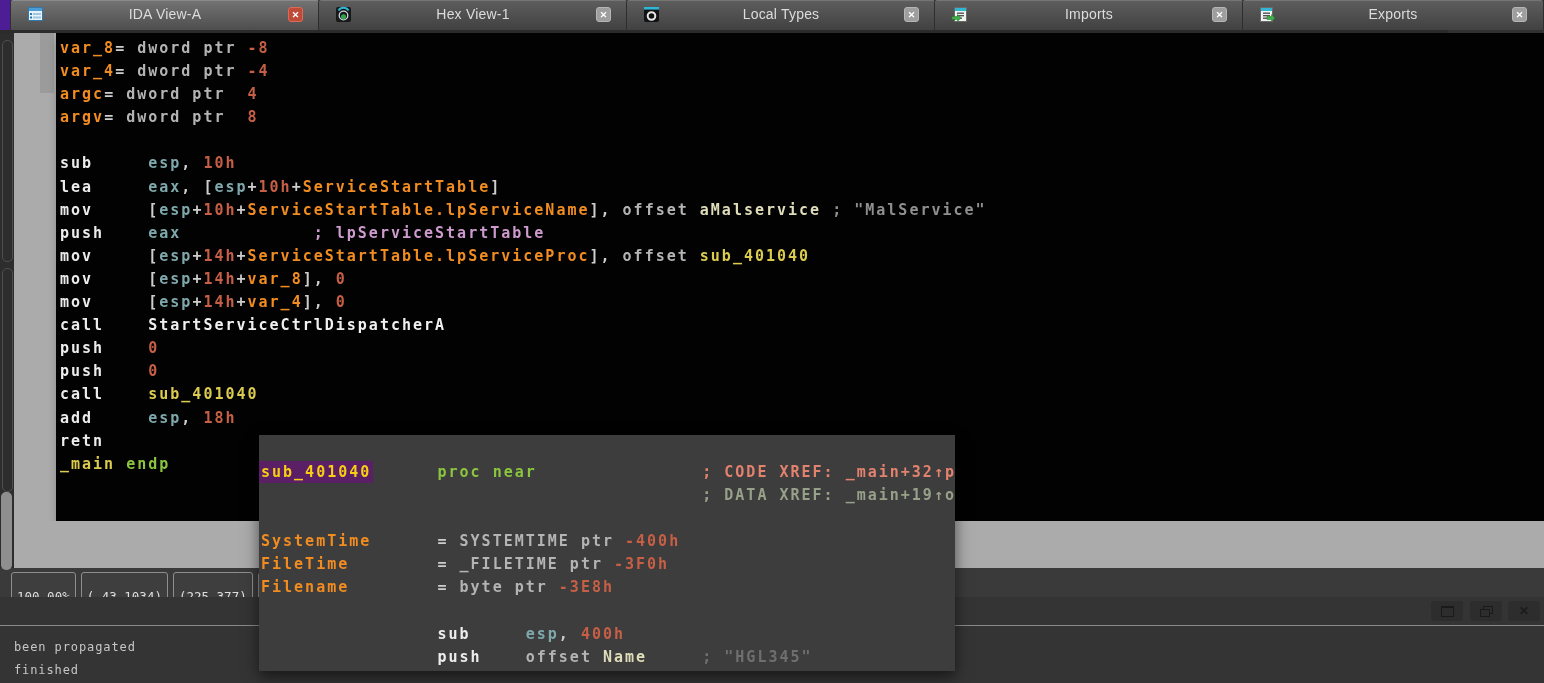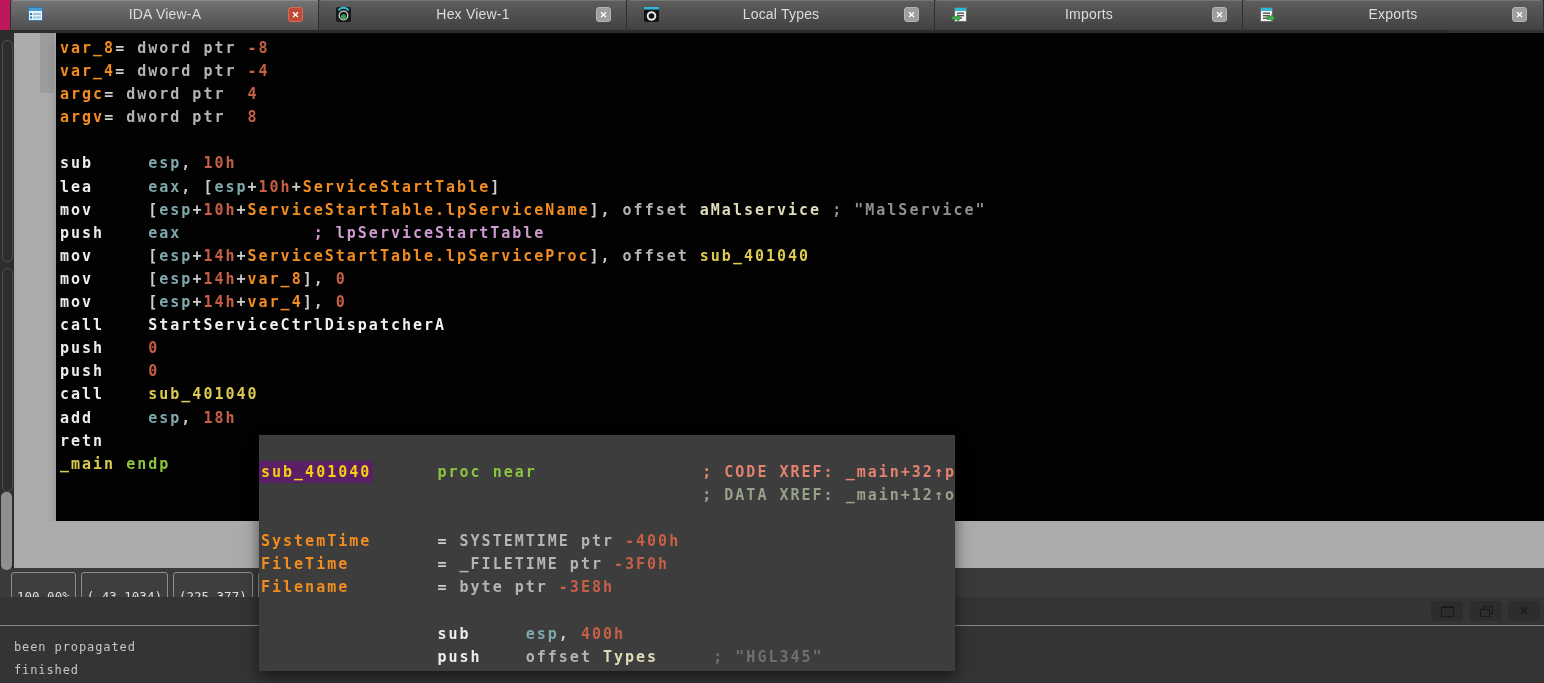--- a/index.html
+++ b/index.html
@@ -2,21 +2,21 @@
 <html style="--mn: #ececec; --reg: #7fa8ac; --num: #c65f45; --id: #f18c21; --fn: #dccb4f; --kw: #b4b4b4; --pun: #cdcdcd; --str: #dfdcba; --lib: #f0f0f0; --com: #8f8f8f; --com2: #6f6f6f; --comp: #ce9bce; --xref: #e2826f; --dxref: #97a089; --proc: #8bc53f; --hl_bg: #5b1f66; --hl_fg: #f7ce13; --code_bg: #020202; --popup_bg: #3d3d3d; --gutter: #ababab; --tab_close_active: #c04a38; --tab_close_inactive: #9e9e9e;"><head>
 <meta charset="utf-8">
 <style>
   html,body{margin:0;padding:0;}
   body{
     width:1544px;height:683px;position:relative;overflow:hidden;
     background:#333333;font-family:"Liberation Sans", sans-serif;
     -webkit-font-smoothing:antialiased;
   }
   
-  .tabbar{position:absolute;left:0;top:0;width:1448px;height:33px;background:#be185d;z-index:5;}
+  .tabbar{position:absolute;left:0;top:0;width:1448px;height:33px;background:#4c1d95;z-index:5;}
   .tabbar::after{content:"";position:absolute;left:0;bottom:0;width:100%;height:3px;background:#2b2b2b;}
   .tab{
     position:absolute;top:0;height:30px;border-radius:3px 3px 0 0;
     background:linear-gradient(#5e5e5e,#414141);
     border-left:1px solid #2e2e2e;border-right:1px solid #2e2e2e;
     box-shadow:inset 0 1px 0 #757575;
   }
   .tab.active{background:linear-gradient(#747474,#4e4e4e);box-shadow:inset 0 1px 0 #8a8a8a;}
   .tablabel{
     position:absolute;left:0;right:0;top:6px;text-align:center;
@@ -199,21 +199,21 @@
   <div class="winbtn" style="left:1508px;">
       <span class="g-close">✕</span>
     </div>
   <div class="outsep"></div>
   <div class="outtext" style="top:43px;">been propagated</div>
   <div class="outtext" style="top:66px;">finished</div>
 </div>
 
 <div class="popup" id="popup">
     <div class="codeline"><span class="tok-hl">sub_401040</span><span class="tok-pun">      </span><span class="tok-proc">proc</span><span class="tok-pun"> </span><span class="tok-proc">near</span><span class="tok-pun">               </span><span class="tok-xref">; CODE XREF: _main+32↑p</span></div>
-    <div class="codeline"><span class="tok-pun">                                        </span><span class="tok-dxref">; DATA XREF: _main+12↑o</span></div>
+    <div class="codeline"><span class="tok-pun">                                        </span><span class="tok-dxref">; DATA XREF: _main+19↑o</span></div>
     <div class="codeline"></div>
     <div class="codeline"><span class="tok-id">SystemTime</span><span class="tok-pun">      </span><span class="tok-pun">= </span><span class="tok-kw">SYSTEMTIME ptr </span><span class="tok-num">-400h</span></div>
     <div class="codeline"><span class="tok-id">FileTime</span><span class="tok-pun">        </span><span class="tok-pun">= </span><span class="tok-kw">_FILETIME ptr </span><span class="tok-num">-3F0h</span></div>
     <div class="codeline"><span class="tok-id">Filename</span><span class="tok-pun">        </span><span class="tok-pun">= </span><span class="tok-kw">byte ptr </span><span class="tok-num">-3E8h</span></div>
     <div class="codeline"></div>
     <div class="codeline"><span class="tok-pun">                </span><span class="tok-mn">sub     </span><span class="tok-reg">esp</span><span class="tok-pun">, </span><span class="tok-num">400h</span></div>
-    <div class="codeline"><span class="tok-pun">                </span><span class="tok-mn">push    </span><span class="tok-kw">offset </span><span class="tok-str">Types</span><span class="tok-pun">     </span><span class="tok-com2">; "HGL345"</span></div>
+    <div class="codeline"><span class="tok-pun">                </span><span class="tok-mn">push    </span><span class="tok-kw">offset </span><span class="tok-str">Name</span><span class="tok-pun">     </span><span class="tok-com2">; "HGL345"</span></div>
   </div>
 
 </body></html>

